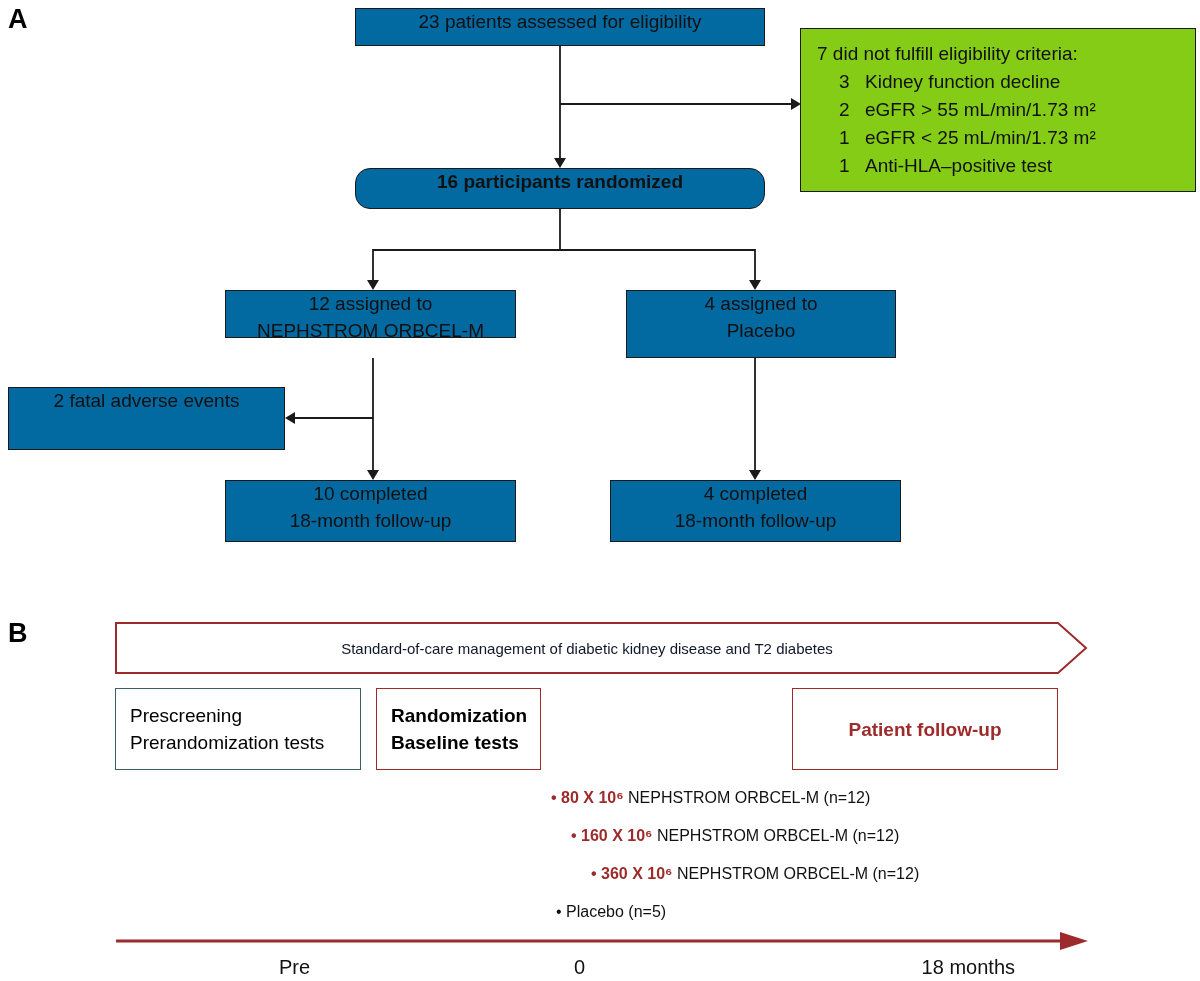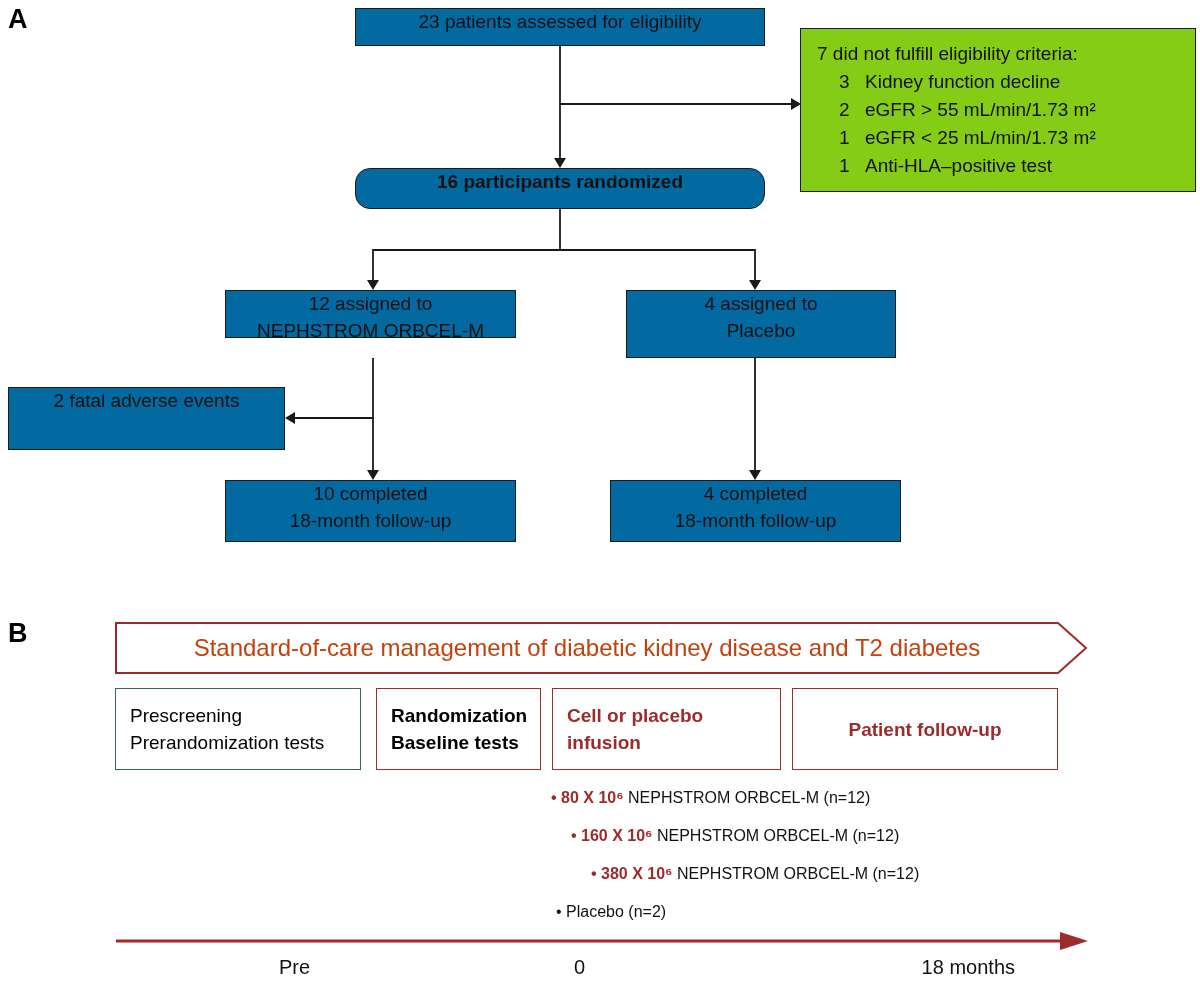--- a/index.html
+++ b/index.html
@@ -12,21 +12,21 @@
   .figure{position:relative;width:1200px;height:981px;background:#fff;overflow:hidden;}
   .connectors{position:absolute;left:0;top:0;width:1200px;height:981px;pointer-events:none;}
   .panel-label{position:absolute;font-size:27px;font-weight:bold;color:#000;}
   
   .abox{position:absolute;border:1.6px solid var(--line-black);background:#0369a1;display:flex;flex-direction:column;align-items:center;justify-content:flex-start;font-size:19px;color:#111;text-align:center;line-height:1.4;}
   .abox.bold{font-weight:bold;}
   .exclusion{position:absolute;border:1.6px solid var(--line-black);background:#84cc16;font-size:19px;color:#111;padding:11px 16px;line-height:28px;}
   .exclusion .item{display:flex;padding-left:22px;}
   .exclusion .count{width:26px;flex:0 0 26px;}
   
-  .banner-text{position:absolute;display:flex;align-items:center;justify-content:center;font-size:24px;color:#c2410c;}
+  .banner-text{position:absolute;display:flex;align-items:center;justify-content:center;font-size:15px;color:#0f172a;}
   .pbox{position:absolute;background:#fff;display:flex;flex-direction:column;justify-content:center;font-size:19px;line-height:27px;padding:0 14px;}
   .pbox.red-border{border:1.8px solid var(--accent-red);}
   .pbox.teal-border{border:1.8px solid var(--teal-border);}
   .pbox.bold{font-weight:bold;}
   .pbox.red-text{color:var(--accent-red);}
   .pbox.center{align-items:center;text-align:center;padding:0;}
   .dose-line{position:absolute;font-size:16px;color:#111;white-space:nowrap;}
   .dose-line .red{color:var(--accent-red);font-weight:bold;}
   .tl-label{position:absolute;font-size:20px;color:#111;text-align:right;}
   .red-stroke{stroke:var(--accent-red);}
@@ -126,43 +126,39 @@
   <div class="pbox teal-border" style="left:115px;top:688px;width:246px;height:82px;">
     <span>Prescreening</span>
     <span>Prerandomization tests</span>
   </div>
 
   <div class="pbox red-border bold" style="left:376px;top:688px;width:165px;height:82px;">
     <span>Randomization</span>
     <span>Baseline tests</span>
   </div>
 
-  <div class="pbox red-border bold red-text" style="left:552px;top:688px;width:229px;height:82px;">
-    <span>Cell or placebo</span>
-    <span>infusion</span>
-  </div>
 
   <div class="pbox red-border bold red-text center" style="left:792px;top:688px;width:266px;height:82px;">
     <span>Patient follow-up</span>
   </div>
 
   <div class="dose-line" style="left:551px;top:789px;">
     <span class="red">•</span>
     <span class="red">80 X 10⁶</span>
     <span>NEPHSTROM ORBCEL-M (n=12)</span>
   </div>
   <div class="dose-line" style="left:571px;top:827px;">
     <span class="red">•</span>
     <span class="red">160 X 10⁶</span>
     <span>NEPHSTROM ORBCEL-M (n=12)</span>
   </div>
   <div class="dose-line" style="left:591px;top:865px;">
     <span class="red">•</span>
-    <span class="red">380 X 10⁶</span>
+    <span class="red">360 X 10⁶</span>
     <span>NEPHSTROM ORBCEL-M (n=12)</span>
   </div>
-  <div class="dose-line" style="left:556px;top:903px;">• Placebo (n=2)</div>
+  <div class="dose-line" style="left:556px;top:903px;">• Placebo (n=5)</div>
 
   <div class="tl-label" style="left:230px;top:956px;width:80px;">Pre</div>
   <div class="tl-label" style="left:505px;top:956px;width:80px;">0</div>
   <div class="tl-label" style="left:885px;top:956px;width:130px;">18 months</div>
 
 </div>
 
 </body></html>

